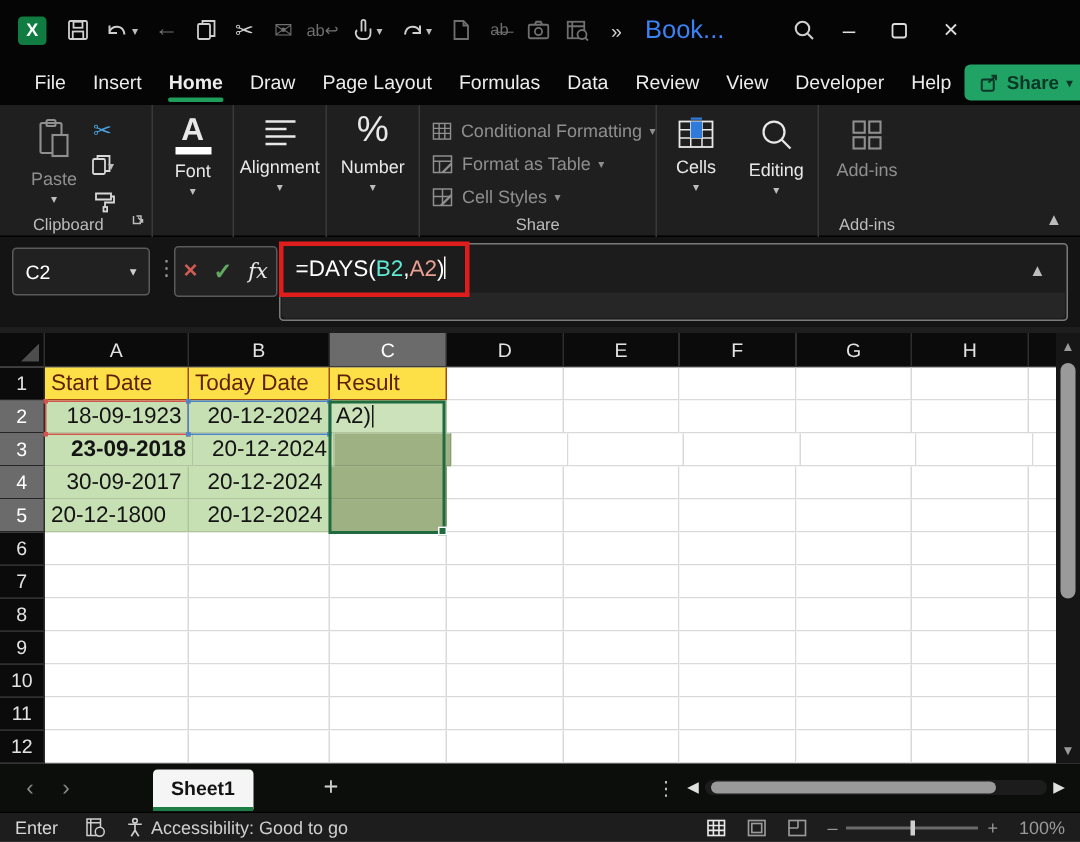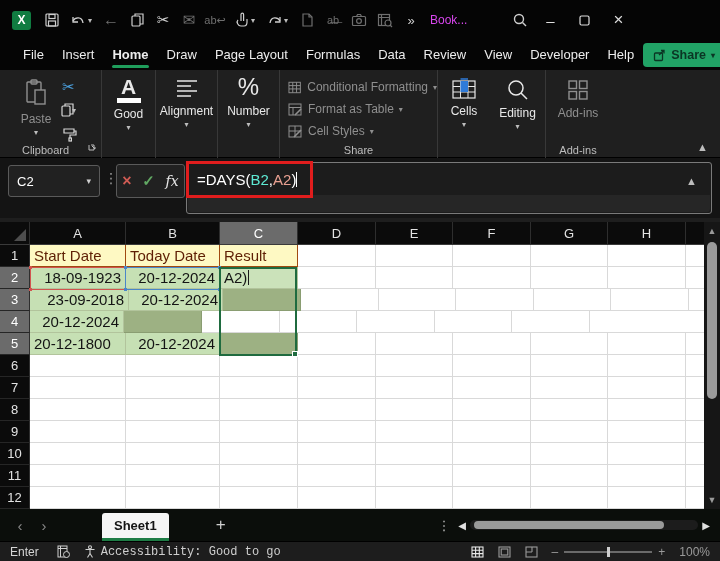--- a/index.html
+++ b/index.html
@@ -12,21 +12,21 @@
               display:flex; align-items:center; color:#cfcfcf; }
   .qat-ic { width:26px; height:22px; display:flex; align-items:center; justify-content:center;
             color:#cfcfcf; font-size:15px; flex:0 0 auto; }
   .qat-ic svg { display:block; }
   .dim { color:#6f6f6f !important; }
   .dim svg * { stroke:#6f6f6f !important; }
   .chev { font-size:8px; color:#bdbdbd; margin-left:-3px; width:10px; }
   #excel-logo { width:19px; height:19px; background:#107C41; border-radius:3px; color:#fff;
                 font-weight:bold; font-size:12px; display:flex; align-items:center; justify-content:center;
                 margin:0 8px 0 12px; }
-  #doc-title { font-size:12px; color:#d946ef; margin:0 14px 0 6px; white-space:nowrap; }
+  #doc-title { font-size:17px; color:#3b82f6; margin:0 14px 0 6px; white-space:nowrap; }
   #signin-btn { background:#fff; color:#111; font-size:12px; padding:5px 14px; border-radius:2px; margin:0 10px; }
   .winctl { width:34px; height:40px; display:flex; align-items:center; justify-content:center;
             color:#dedede; font-size:15px; }
 
   
   #menubar { position:absolute; top:40px; left:0; width:720px; height:30px; background:#050505;
              display:flex; align-items:center; padding-left:14px; }
   .mtab { color:#ededed; font-size:13px; padding:6px 9px 8px 9px; position:relative; white-space:nowrap; }
   .mtab.active { font-weight:bold; }
   .mtab.active::after { content:""; position:absolute; left:9px; right:9px; bottom:2px; height:3px;
@@ -88,21 +88,21 @@
                  border-bottom:1px solid #3a3a3a; height:23px; }
   #corner-cell::after { content:""; position:absolute; right:3px; bottom:3px; border-style:solid;
                         border-width:0 0 12px 12px; border-color:transparent transparent #4d4d4d transparent; }
   .rowhdr { width:30px; background:#0b0b0b; color:#e3e3e3; font-size:13px; display:flex; align-items:center;
             justify-content:center; border-right:1px solid #2e2e2e; border-bottom:1px solid #262626; }
   .rowhdr.sel { background:#6b6b6b; color:#fff; }
   .cell { border-right:1px solid #d9d9d9; border-bottom:1px solid #d9d9d9; background:#fff;
           font-size:15px; color:#141414; display:flex; align-items:center; justify-content:flex-end;
           padding:0 4px; white-space:nowrap; overflow:hidden; }
   .cell.left { justify-content:flex-start; }
-  .cell.orange { background:#fef9c3; color:#5e1f04; border-right:1px solid #a04a10; border-bottom:1px solid #a04a10; justify-content:flex-start; }
+  .cell.orange { background:#fde047; color:#5e1f04; border-right:1px solid #a04a10; border-bottom:1px solid #a04a10; justify-content:flex-start; }
   .cell.green { background:#C6E0B4; border-right:1px solid #b2c49c; border-bottom:1px solid #b2c49c; }
   .cell.green-dark { background:#9db183; border-right:1px solid #8a9d72; border-bottom:1px solid #8a9d72; }
   .cell.editing { background:#cbe2ba; }
   .cell.editing::after { content:""; width:1px; height:15px; background:#1a1a1a; margin-left:1px; }
   
   .ref-overlay { position:absolute; pointer-events:none; }
   #ref-a2 { left:30px; top:45px; width:96px; height:23px; border:1.5px solid #d2544f; }
   #ref-b2 { left:125px; top:45px; width:95px; height:23px; border:1.5px solid #4a86c8; }
   .corner-dot { position:absolute; width:3px; height:3px; }
   #ref-a2 .corner-dot { background:#d2544f; }
@@ -129,21 +129,21 @@
   #hscroll { display:flex; align-items:center; width:260px; margin-right:6px; }
   #hscroll .harrow { color:#e0e0e0; font-size:10px; width:16px; text-align:center; }
   #htrack { flex:1; height:10px; background:#1c1c1c; border-radius:5px; position:relative; }
   #hthumb { position:absolute; left:4px; top:1px; width:190px; height:8px; background:#9a9a9a; border-radius:4px; }
 
   
   #statusbar { position:absolute; top:541px; left:0; width:720px; height:20px; background:#1d1d1d;
                border-top:1px solid #000; display:flex; align-items:center; color:#d6d6d6; font-size:12px; }
   #status-mode { margin-left:10px; }
   .sb-ic { margin-left:18px; display:flex; align-items:center; color:#cfcfcf; }
-  #accessibility-text { margin-left:5px;font-family:Liberation Mono, monospace; }
+  #accessibility-text { margin-left:5px; }
   #sb-right { margin-left:auto; display:flex; align-items:center; gap:14px; margin-right:10px; }
   .view-ic { display:flex; align-items:center; }
   #zoom-ctrl { display:flex; align-items:center; gap:6px; color:#9a9a9a; }
   #zoom-track { width:88px; height:2px; background:#6a6a6a; position:relative; }
   #zoom-tick { position:absolute; left:50%; top:-3px; width:1px; height:8px; background:#6a6a6a; }
   #zoom-thumb { position:absolute; left:50%; top:-4px; width:3px; height:10px; background:#cfcfcf; margin-left:-1px; }
   #zoom-pct { color:#9a9a9a; }
 </style>
 </head>
 <body>
@@ -286,21 +286,21 @@
         <svg width="9" height="9" viewBox="0 0 9 9" fill="none" stroke="#bdbdbd" stroke-width="1">
             <path d="M1 1 v-0 h0 M1 3 v5 h5 M3 3 h3 v3 M4 4 l3 3 M7 5 v2 h-2"></path>
           </svg>
       </div>
     </div>
 
     <div class="rgroup" style="width:54px;">
       <div class="bigbtn" style="padding-top:6px;">
         <span style="font-size:21px; font-weight:bold; line-height:1;">A</span>
         <span style="width:24px; height:5px; background:#fff; margin-top:1px;"></span>
-        <span class="blabel">Good</span>
+        <span class="blabel">Font</span>
         <span class="bchev">▾</span>
       </div>
     </div>
 
     <div class="rgroup" style="width:62px;">
       <div class="bigbtn">
         <svg width="24" height="22" viewBox="0 0 24 22" stroke="#e8e8e8" stroke-width="1.6">
             <path d="M2 3 h20 M2 8 h14 M2 13 h20 M2 18 h14"></path>
           </svg>
         <span class="blabel">Alignment</span>
@@ -443,32 +443,33 @@
           <div class="cell green editing left" style="width: 78px;">A2)</div>
           <div class="cell" style="width: 78px;"></div>
           <div class="cell" style="width: 77px;"></div>
           <div class="cell" style="width: 78px;"></div>
           <div class="cell" style="width: 77px;"></div>
           <div class="cell" style="width: 78px;"></div>
           <div class="cell" style="flex: 1 1 0%; border-right: none;"></div>
         </div>
         <div class="grow">
           <div class="rowhdr sel">3</div>
-          <div class="cell green" style="width: 99px;">23-09-2018</div>
+          <div class="cell green" style="width: 99px; font-weight: bold;">23-09-2018</div>
           <div class="cell green" style="width: 94px;">20-12-2024</div>
           <div class="cell green-dark" style="width: 78px;"></div>
           <div class="cell" style="width: 78px;"></div>
           <div class="cell" style="width: 77px;"></div>
           <div class="cell" style="width: 78px;"></div>
           <div class="cell" style="width: 77px;"></div>
           <div class="cell" style="width: 78px;"></div>
           <div class="cell" style="flex: 1 1 0%; border-right: none;"></div>
         </div>
         <div class="grow">
           <div class="rowhdr sel">4</div>
+          <div class="cell green" style="width: 96px;">30-09-2017</div>
           <div class="cell green" style="width: 94px;">20-12-2024</div>
           <div class="cell green-dark" style="width: 78px;"></div>
           <div class="cell" style="width: 78px;"></div>
           <div class="cell" style="width: 77px;"></div>
           <div class="cell" style="width: 78px;"></div>
           <div class="cell" style="width: 77px;"></div>
           <div class="cell" style="width: 78px;"></div>
           <div class="cell" style="flex: 1 1 0%; border-right: none;"></div>
         </div>
         <div class="grow">

